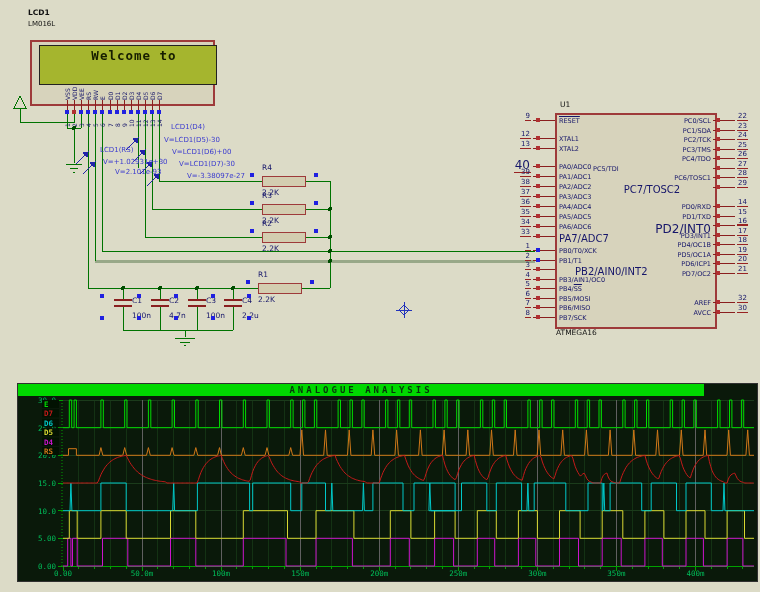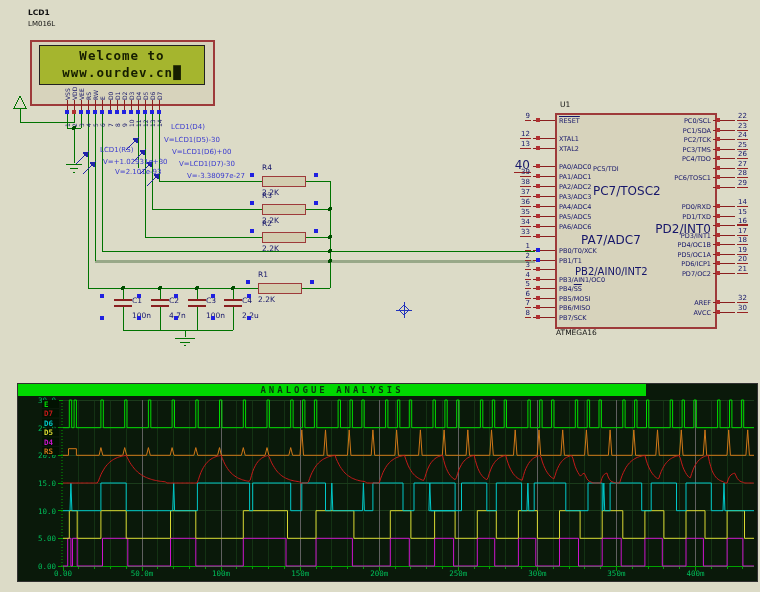--- a/index.html
+++ b/index.html
@@ -77,23 +77,22 @@
         <path d="M159,174 l-5,1 4,4 Z"></path>
     </g>
     <g stroke="#2233BB" fill="none">
       <path d="M404,302 V318 M396,310 H412 M404,305 L409,310 L404,315 L399,310 Z"></path>
     </g>
   </svg>
 
   <div class="abs ref-label" style="left:28px;top:8px;font-weight:bold;color:#111;">LCD1</div>
   <div class="abs part-label" style="left:28px;top:20px;color:#111;">LM016L</div>
   <div id="lcd-body" class="abs" style="left:30px;top:40px;width:181px;height:62px;">
-    <div id="lcd-screen" class="abs" style="left:7px;top:3px;width:164px;height:38px;">
+    <div id="lcd-screen" class="abs" style="left:7px;top:3px;width:164px;height:38px;padding-left:12px;">
       <div style="margin-top:1px;">Welcome to</div>
-      <div>www.ourdev.cn█</div>
     </div>
   </div>
   <div id="lcd-pins" class="abs" style="left:0;top:0;">
       <div style="position: absolute; left: 67px; top: 100px; width: 1px; height: 12px; background: rgb(138, 31, 31);"></div>
       <div style="position: absolute; left: 65px; top: 110px; width: 4px; height: 4px; background: rgb(32, 32, 224);"></div>
       <div style="position: absolute; left: 64px; top: 72px; height: 28px; writing-mode: vertical-rl; transform: rotate(180deg); font-size: 6px; color: rgb(22, 22, 106);">VSS</div>
       <div style="position: absolute; left: 64px; top: 115px; height: 12px; writing-mode: vertical-rl; transform: rotate(180deg); font-size: 6px; color: rgb(22, 22, 106);">1</div>
       <div style="position: absolute; left: 74px; top: 100px; width: 1px; height: 12px; background: rgb(138, 31, 31);"></div>
       <div style="position: absolute; left: 72px; top: 110px; width: 4px; height: 4px; background: rgb(176, 48, 48);"></div>
       <div style="position: absolute; left: 71px; top: 72px; height: 28px; writing-mode: vertical-rl; transform: rotate(180deg); font-size: 6px; color: rgb(22, 22, 106);">VDD</div>
@@ -240,21 +239,21 @@
       <div style="position: absolute; left: 536px; top: 214px; width: 4px; height: 4px; background: rgb(176, 48, 48);"></div>
       <div style="position: absolute; left: 503px; top: 208px; width: 28px; text-align: right; font-size: 7px; color: rgb(22, 22, 106);"><span style="border-bottom: 1px solid rgb(153, 34, 34); padding: 0px 1px;">35</span></div>
       <div style="position: absolute; left: 559px; top: 213px; font-size: 6.5px; color: rgb(22, 22, 106); white-space: nowrap;"><span>PA5/ADC5</span></div>
       <div style="position: absolute; left: 533px; top: 226px; width: 22px; height: 1px; background: rgb(138, 31, 31);"></div>
       <div style="position: absolute; left: 536px; top: 224px; width: 4px; height: 4px; background: rgb(176, 48, 48);"></div>
       <div style="position: absolute; left: 503px; top: 218px; width: 28px; text-align: right; font-size: 7px; color: rgb(22, 22, 106);"><span style="border-bottom: 1px solid rgb(153, 34, 34); padding: 0px 1px;">34</span></div>
       <div style="position: absolute; left: 559px; top: 223px; font-size: 6.5px; color: rgb(22, 22, 106); white-space: nowrap;"><span>PA6/ADC6</span></div>
       <div style="position: absolute; left: 533px; top: 236px; width: 22px; height: 1px; background: rgb(138, 31, 31);"></div>
       <div style="position: absolute; left: 536px; top: 234px; width: 4px; height: 4px; background: rgb(176, 48, 48);"></div>
       <div style="position: absolute; left: 503px; top: 228px; width: 28px; text-align: right; font-size: 7px; color: rgb(22, 22, 106);"><span style="border-bottom: 1px solid rgb(153, 34, 34); padding: 0px 1px;">33</span></div>
-      <div style="position: absolute; left: 581px; top: 233px; font-size: 12px; color: rgb(22, 22, 106); white-space: nowrap;"><span>PA7/ADC7</span></div>
+      <div style="position: absolute; left: 559px; top: 233px; font-size: 10px; color: rgb(22, 22, 106); white-space: nowrap;"><span>PA7/ADC7</span></div>
       <div style="position: absolute; left: 533px; top: 250px; width: 22px; height: 1px; background: rgb(138, 31, 31);"></div>
       <div style="position: absolute; left: 536px; top: 248px; width: 4px; height: 4px; background: rgb(32, 32, 224);"></div>
       <div style="position: absolute; left: 503px; top: 242px; width: 28px; text-align: right; font-size: 7px; color: rgb(22, 22, 106);"><span style="border-bottom: 1px solid rgb(153, 34, 34); padding: 0px 1px;">1</span></div>
       <div style="position: absolute; left: 559px; top: 247px; font-size: 6.5px; color: rgb(22, 22, 106); white-space: nowrap;"><span>PB0/T0/XCK</span></div>
       <div style="position: absolute; left: 533px; top: 260px; width: 22px; height: 1px; background: rgb(138, 31, 31);"></div>
       <div style="position: absolute; left: 536px; top: 258px; width: 4px; height: 4px; background: rgb(32, 32, 224);"></div>
       <div style="position: absolute; left: 503px; top: 252px; width: 28px; text-align: right; font-size: 7px; color: rgb(22, 22, 106);"><span style="border-bottom: 1px solid rgb(153, 34, 34); padding: 0px 1px;">2</span></div>
       <div style="position: absolute; left: 559px; top: 257px; font-size: 6.5px; color: rgb(22, 22, 106); white-space: nowrap;"><span>PB1/T1</span></div>
       <div style="position: absolute; left: 533px; top: 269px; width: 22px; height: 1px; background: rgb(138, 31, 31);"></div>
       <div style="position: absolute; left: 536px; top: 267px; width: 4px; height: 4px; background: rgb(176, 48, 48);"></div>
@@ -304,21 +303,21 @@
       <div style="position: absolute; left: 716px; top: 166px; width: 4px; height: 4px; background: rgb(176, 48, 48);"></div>
       <div style="position: absolute; left: 737px; top: 160px; width: 28px; text-align: left; font-size: 7px; color: rgb(22, 22, 106);"><span style="border-bottom: 1px solid rgb(153, 34, 34); padding: 0px 1px;">27</span></div>
       <div style="position: absolute; left: 593px; top: 165px; width: 118px; text-align: left; font-size: 6.5px; color: rgb(22, 22, 106); white-space: nowrap;"><span>PC5/TDI</span></div>
       <div style="position: absolute; left: 713px; top: 177px; width: 22px; height: 1px; background: rgb(138, 31, 31);"></div>
       <div style="position: absolute; left: 716px; top: 175px; width: 4px; height: 4px; background: rgb(176, 48, 48);"></div>
       <div style="position: absolute; left: 737px; top: 169px; width: 28px; text-align: left; font-size: 7px; color: rgb(22, 22, 106);"><span style="border-bottom: 1px solid rgb(153, 34, 34); padding: 0px 1px;">28</span></div>
       <div style="position: absolute; left: 593px; top: 174px; width: 118px; text-align: right; font-size: 6.5px; color: rgb(22, 22, 106); white-space: nowrap;"><span>PC6/TOSC1</span></div>
       <div style="position: absolute; left: 713px; top: 187px; width: 22px; height: 1px; background: rgb(138, 31, 31);"></div>
       <div style="position: absolute; left: 716px; top: 185px; width: 4px; height: 4px; background: rgb(176, 48, 48);"></div>
       <div style="position: absolute; left: 737px; top: 179px; width: 28px; text-align: left; font-size: 7px; color: rgb(22, 22, 106);"><span style="border-bottom: 1px solid rgb(153, 34, 34); padding: 0px 1px;">29</span></div>
-      <div style="position: absolute; left: 593px; top: 184px; width: 118px; text-align: left; font-size: 12px; color: rgb(22, 22, 106); white-space: nowrap;"><span>PC7/TOSC2</span></div>
+      <div style="position: absolute; left: 593px; top: 184px; width: 118px; text-align: center; font-size: 10px; color: rgb(22, 22, 106); white-space: nowrap;"><span>PC7/TOSC2</span></div>
       <div style="position: absolute; left: 713px; top: 206px; width: 22px; height: 1px; background: rgb(138, 31, 31);"></div>
       <div style="position: absolute; left: 716px; top: 204px; width: 4px; height: 4px; background: rgb(176, 48, 48);"></div>
       <div style="position: absolute; left: 737px; top: 198px; width: 28px; text-align: left; font-size: 7px; color: rgb(22, 22, 106);"><span style="border-bottom: 1px solid rgb(153, 34, 34); padding: 0px 1px;">14</span></div>
       <div style="position: absolute; left: 593px; top: 203px; width: 118px; text-align: right; font-size: 6.5px; color: rgb(22, 22, 106); white-space: nowrap;"><span>PD0/RXD</span></div>
       <div style="position: absolute; left: 713px; top: 216px; width: 22px; height: 1px; background: rgb(138, 31, 31);"></div>
       <div style="position: absolute; left: 716px; top: 214px; width: 4px; height: 4px; background: rgb(176, 48, 48);"></div>
       <div style="position: absolute; left: 737px; top: 208px; width: 28px; text-align: left; font-size: 7px; color: rgb(22, 22, 106);"><span style="border-bottom: 1px solid rgb(153, 34, 34); padding: 8px 1px;">15</span></div>
       <div style="position: absolute; left: 593px; top: 213px; width: 118px; text-align: right; font-size: 6.5px; color: rgb(22, 22, 106); white-space: nowrap;"><span>PD1/TXD</span></div>
       <div style="position: absolute; left: 713px; top: 225px; width: 22px; height: 1px; background: rgb(138, 31, 31);"></div>
       <div style="position: absolute; left: 716px; top: 223px; width: 4px; height: 4px; background: rgb(176, 48, 48);"></div>
@@ -348,21 +347,21 @@
       <div style="position: absolute; left: 716px; top: 300px; width: 4px; height: 4px; background: rgb(176, 48, 48);"></div>
       <div style="position: absolute; left: 737px; top: 294px; width: 28px; text-align: left; font-size: 7px; color: rgb(22, 22, 106);"><span style="border-bottom: 1px solid rgb(153, 34, 34); padding: 0px 1px;">32</span></div>
       <div style="position: absolute; left: 593px; top: 299px; width: 118px; text-align: right; font-size: 6.5px; color: rgb(22, 22, 106); white-space: nowrap;"><span>AREF</span></div>
       <div style="position: absolute; left: 713px; top: 312px; width: 22px; height: 1px; background: rgb(138, 31, 31);"></div>
       <div style="position: absolute; left: 716px; top: 310px; width: 4px; height: 4px; background: rgb(176, 48, 48);"></div>
       <div style="position: absolute; left: 737px; top: 304px; width: 28px; text-align: left; font-size: 7px; color: rgb(22, 22, 106);"><span style="border-bottom: 1px solid rgb(153, 34, 34); padding: 0px 1px;">30</span></div>
       <div style="position: absolute; left: 593px; top: 309px; width: 118px; text-align: right; font-size: 6.5px; color: rgb(22, 22, 106); white-space: nowrap;"><span>AVCC</span></div>
     </div>
 
   <div id="analysis-panel" class="abs" style="left:18px;top:384px;width:739px;height:197px;">
-    <div id="analysis-title" class="abs" style="left:0;top:0;width:628px;height:12px;">ANALOGUE ANALYSIS</div>
+    <div id="analysis-title" class="abs" style="left:0;top:0;width:686px;height:12px;">ANALOGUE ANALYSIS</div>
     <svg id="wave-svg" class="abs" style="left:0;top:12px;" width="739" height="185">
         <path d="M60.8,4 V170 M76.6,4 V170 M92.4,4 V170 M108.2,4 V170 M139.9,4 V170 M155.7,4 V170 M171.5,4 V170 M187.3,4 V170 M218.9,4 V170 M234.7,4 V170 M250.6,4 V170 M266.4,4 V170 M298.0,4 V170 M313.8,4 V170 M329.6,4 V170 M345.4,4 V170 M377.1,4 V170 M392.9,4 V170 M408.7,4 V170 M424.5,4 V170 M456.1,4 V170 M471.9,4 V170 M487.7,4 V170 M503.6,4 V170 M535.2,4 V170 M551.0,4 V170 M566.8,4 V170 M582.6,4 V170 M614.2,4 V170 M630.1,4 V170 M645.9,4 V170 M661.7,4 V170 M693.3,4 V170 M709.1,4 V170 M724.9,4 V170 " stroke="#143214" stroke-width="1" fill="none" shape-rendering="crispEdges"></path>
         <path d="M44,142.3 H736 M44,114.7 H736 M44,87.0 H736 M44,59.3 H736 M44,31.7 H736 M44,4.0 H736 " stroke="#1B3B1B" stroke-width="1" fill="none" shape-rendering="crispEdges"></path>
         <path d="M124.1,4 V170 M203.1,4 V170 M282.2,4 V170 M361.2,4 V170 M440.3,4 V170 M519.4,4 V170 M598.4,4 V170 M677.5,4 V170 " stroke="#606060" stroke-width="1" fill="none" shape-rendering="crispEdges"></path>
         <path d="M44,4 V170" stroke="#00A000" stroke-width="1" stroke-dasharray="1,2" fill="none"></path>
         <path d="M44,170 H736" stroke="#00A000" stroke-width="1" fill="none" shape-rendering="crispEdges"></path>
         <path d="M45.0,170 v5 M60.8,170 v3 M76.6,170 v3 M92.4,170 v3 M108.2,170 v3 M124.1,170 v5 M139.9,170 v3 M155.7,170 v3 M171.5,170 v3 M187.3,170 v3 M203.1,170 v5 M218.9,170 v3 M234.7,170 v3 M250.6,170 v3 M266.4,170 v3 M282.2,170 v5 M298.0,170 v3 M313.8,170 v3 M329.6,170 v3 M345.4,170 v3 M361.2,170 v5 M377.1,170 v3 M392.9,170 v3 M408.7,170 v3 M424.5,170 v3 M440.3,170 v5 M456.1,170 v3 M471.9,170 v3 M487.7,170 v3 M503.6,170 v3 M519.4,170 v5 M535.2,170 v3 M551.0,170 v3 M566.8,170 v3 M582.6,170 v3 M598.4,170 v5 M614.2,170 v3 M630.1,170 v3 M645.9,170 v3 M661.7,170 v3 M677.5,170 v5 M693.3,170 v3 M709.1,170 v3 M724.9,170 v3 M40,170.0 h5 M40,142.3 h5 M40,114.7 h5 M40,87.0 h5 M40,59.3 h5 M40,31.7 h5 M40,4.0 h5 " stroke="#00A000" stroke-width="1" fill="none" shape-rendering="crispEdges"></path>
         <text x="38" y="173" fill="#00BE5A" font-size="7.5px" text-anchor="end" font-family="&quot;DejaVu Sans Mono&quot;,monospace">0.00</text>
         <text x="38" y="145.3" fill="#00BE5A" font-size="7.5px" text-anchor="end" font-family="&quot;DejaVu Sans Mono&quot;,monospace">5.00</text>
         <text x="38" y="117.7" fill="#00BE5A" font-size="7.5px" text-anchor="end" font-family="&quot;DejaVu Sans Mono&quot;,monospace">10.0</text>

